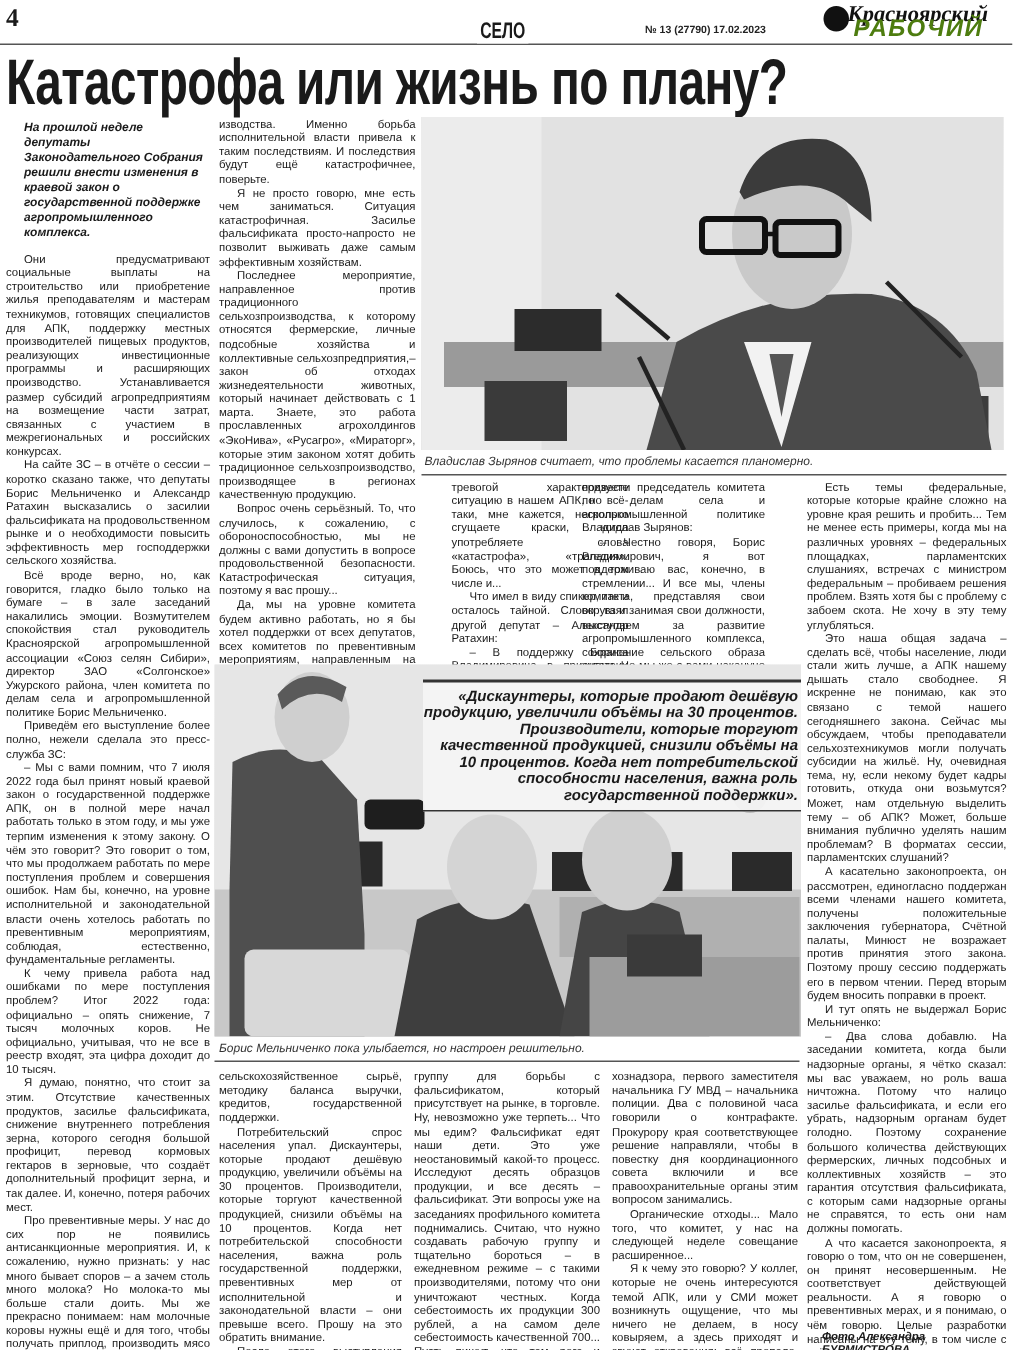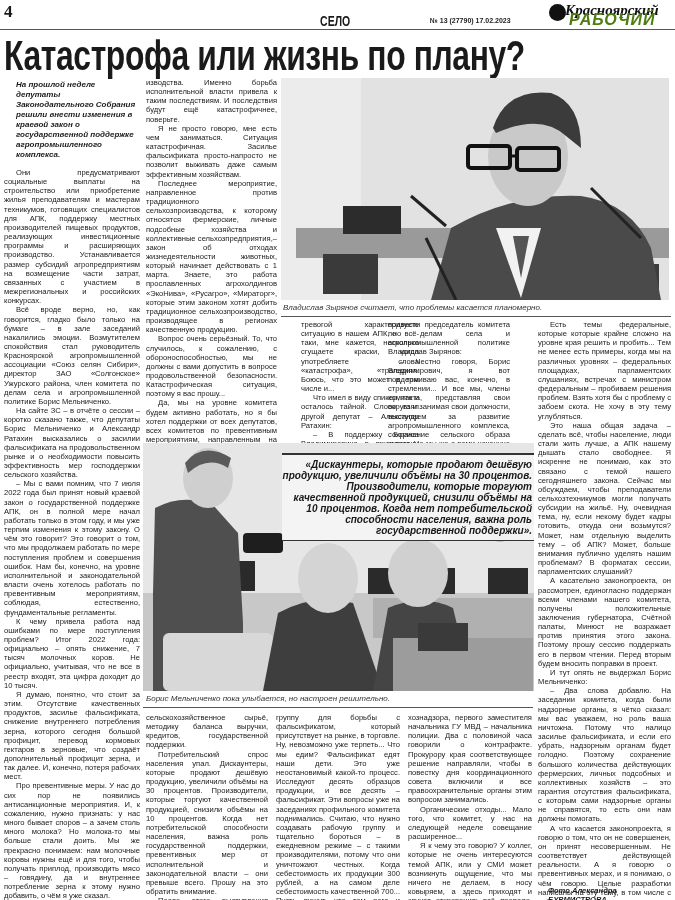--- a/index.html
+++ b/index.html
@@ -37,22 +37,23 @@
   <div class="logo-badge"></div>
   <div class="logo-top">Красноярский</div>
   <div class="logo-bot">РАБОЧИЙ</div>
 </div>
 
 <div class="abs headline">Катастрофа или жизнь по плану?</div>
 
 <div class="col" style="left:4px;top:80px;width:136px;">
   <div class="lead">На прошлой неделе депутаты Законодательного Собрания решили внести изменения в краевой закон о государственной поддержке агропромышленного комплекса.</div>
   <p>Они предусматривают социальные выплаты на строительство или приобретение жилья преподавателям и мастерам техникумов, готовящих специалистов для АПК, поддержку местных производителей пищевых продуктов, реализующих инвестиционные программы и расширяющих производство. Устанавливается размер субсидий агропредприятиям на возмещение части затрат, связанных с участием в межрегиональных и российских конкурсах.</p>
+  <p>На сайте ЗС – в отчёте о сессии – коротко сказано также, что депутаты Борис Мельниченко и Александр Ратахин высказались о засилии фальсификата на продовольственном рынке и о необходимости повысить эффективность мер господдержки сельского хозяйства.</p>
   <p>Всё вроде верно, но, как говорится, гладко было только на бумаге – в зале заседаний накалились эмоции. Возмутителем спокойствия стал руководитель Красноярской агропромышленной ассоциации «Союз селян Сибири», директор ЗАО «Солгонское» Ужурского района, член комитета по делам села и агропромышленной политике Борис Мельниченко.</p>
-  <p>На сайте ЗС – в отчёте о сессии – коротко сказано также, что депутаты Борис Мельниченко и Александр Ратахин высказались о засилии фальсификата на продовольственном рынке и о необходимости повысить эффективность мер господдержки сельского хозяйства.</p>
+  <p>Приведём его выступление более полно, нежели сделала это пресс-служба ЗС:</p>
   <p>– Мы с вами помним, что 7 июля 2022 года был принят новый краевой закон о государственной поддержке АПК, он в полной мере начал работать только в этом году, и мы уже терпим изменения к этому закону. О чём это говорит? Это говорит о том, что мы продолжаем работать по мере поступления проблем и совершения ошибок. Нам бы, конечно, на уровне исполнительной и законодательной власти очень хотелось работать по превентивным мероприятиям, соблюдая, естественно, фундаментальные регламенты.</p>
   <p>К чему привела работа над ошибками по мере поступления проблем? Итог 2022 года: официально – опять снижение, 7 тысяч молочных коров. Не официально, учитывая, что не все в реестр входят, эта цифра доходит до 10 тысяч.</p>
   <p>Я думаю, понятно, что стоит за этим. Отсутствие качественных продуктов, засилье фальсификата, снижение внутреннего потребления зерна, которого сегодня большой профицит, перевод кормовых гектаров в зерновые, что создаёт дополнительный профицит зерна, и так далее. И, конечно, потеря рабочих мест.</p>
   <p>Про превентивные меры. У нас до сих пор не появились антисанкционные мероприятия. И, к сожалению, нужно признать: у нас много бывает споров – а зачем столь много молока? Но молока-то мы больше стали доить. Мы же прекрасно понимаем: нам молочные коровы нужны ещё и для того, чтобы получать приплод, производить мясо – говядину, да и внутреннее потребление зерна к этому нужно добавить, о чём я уже сказал.</p>
 
 </div>
 
 <div class="col" style="left:146px;top:78px;width:131px;">
   <p class="noind">изводства. Именно борьба исполнительной власти привела к таким последствиям. И последствия будут ещё катастрофичнее, поверьте.</p>
   <p>Я не просто говорю, мне есть чем заниматься. Ситуация катастрофичная. Засилье фальсификата просто-напросто не позволит выживать даже самым эффективным хозяйствам.</p>

